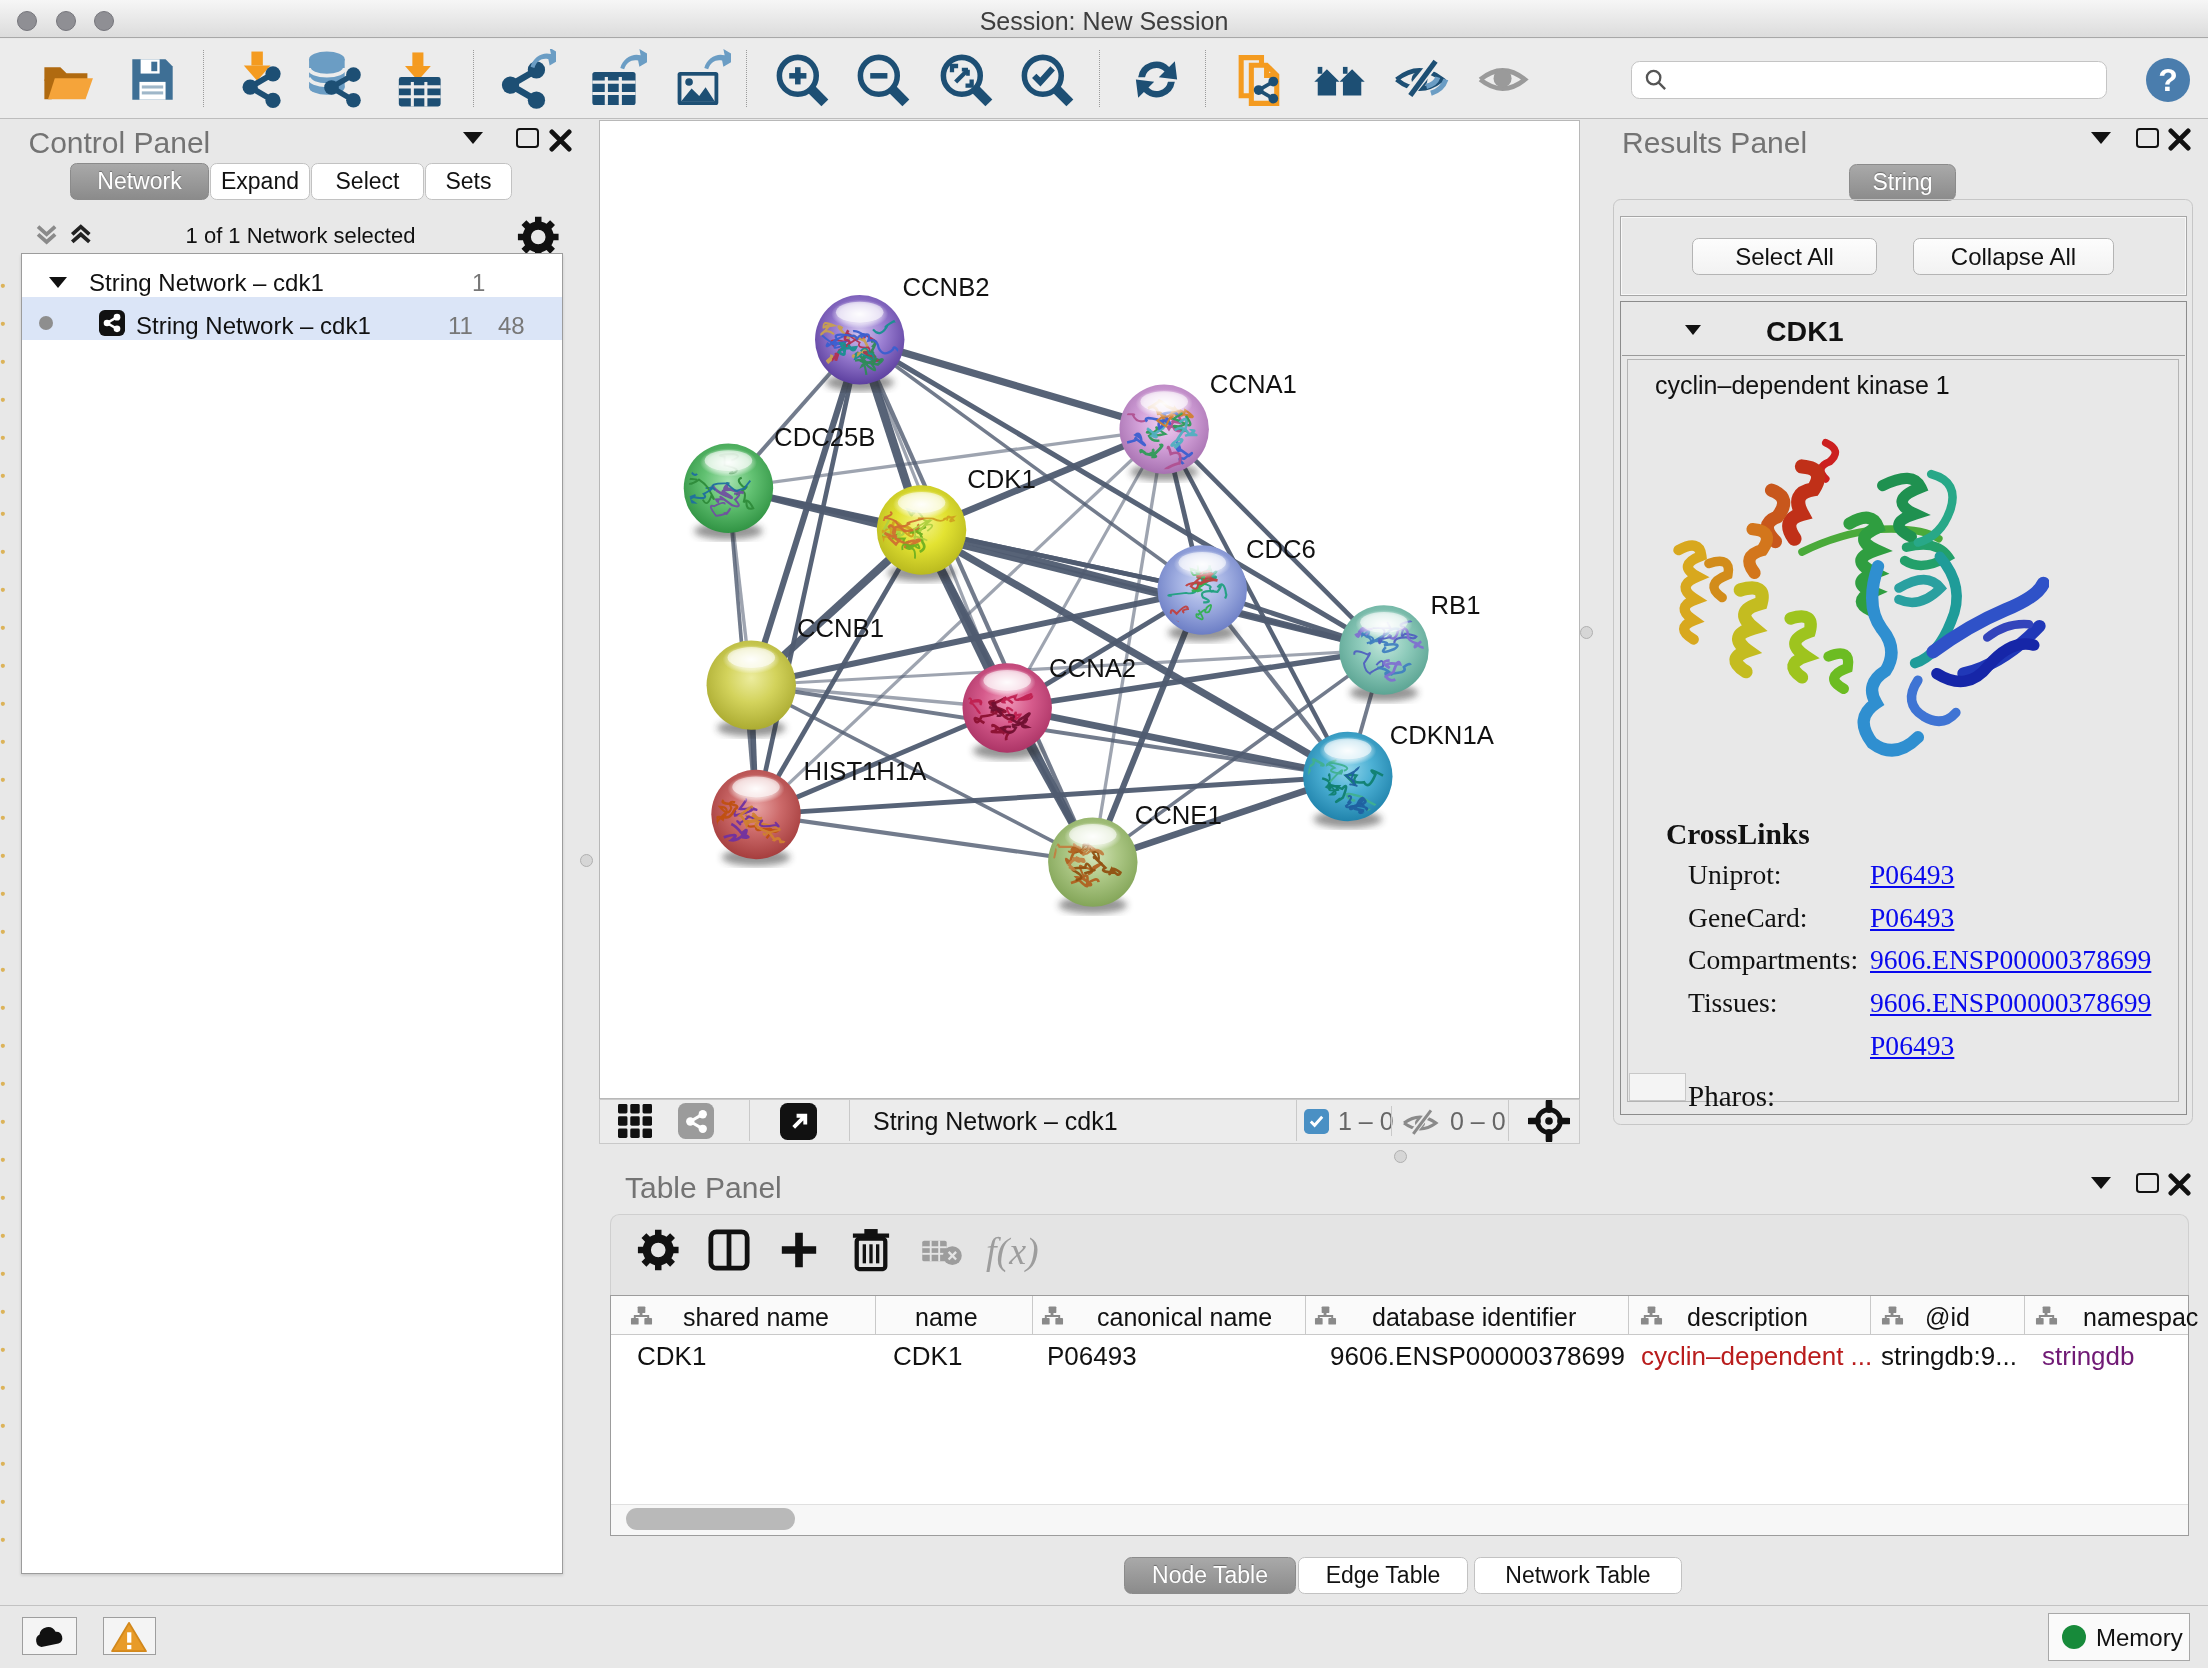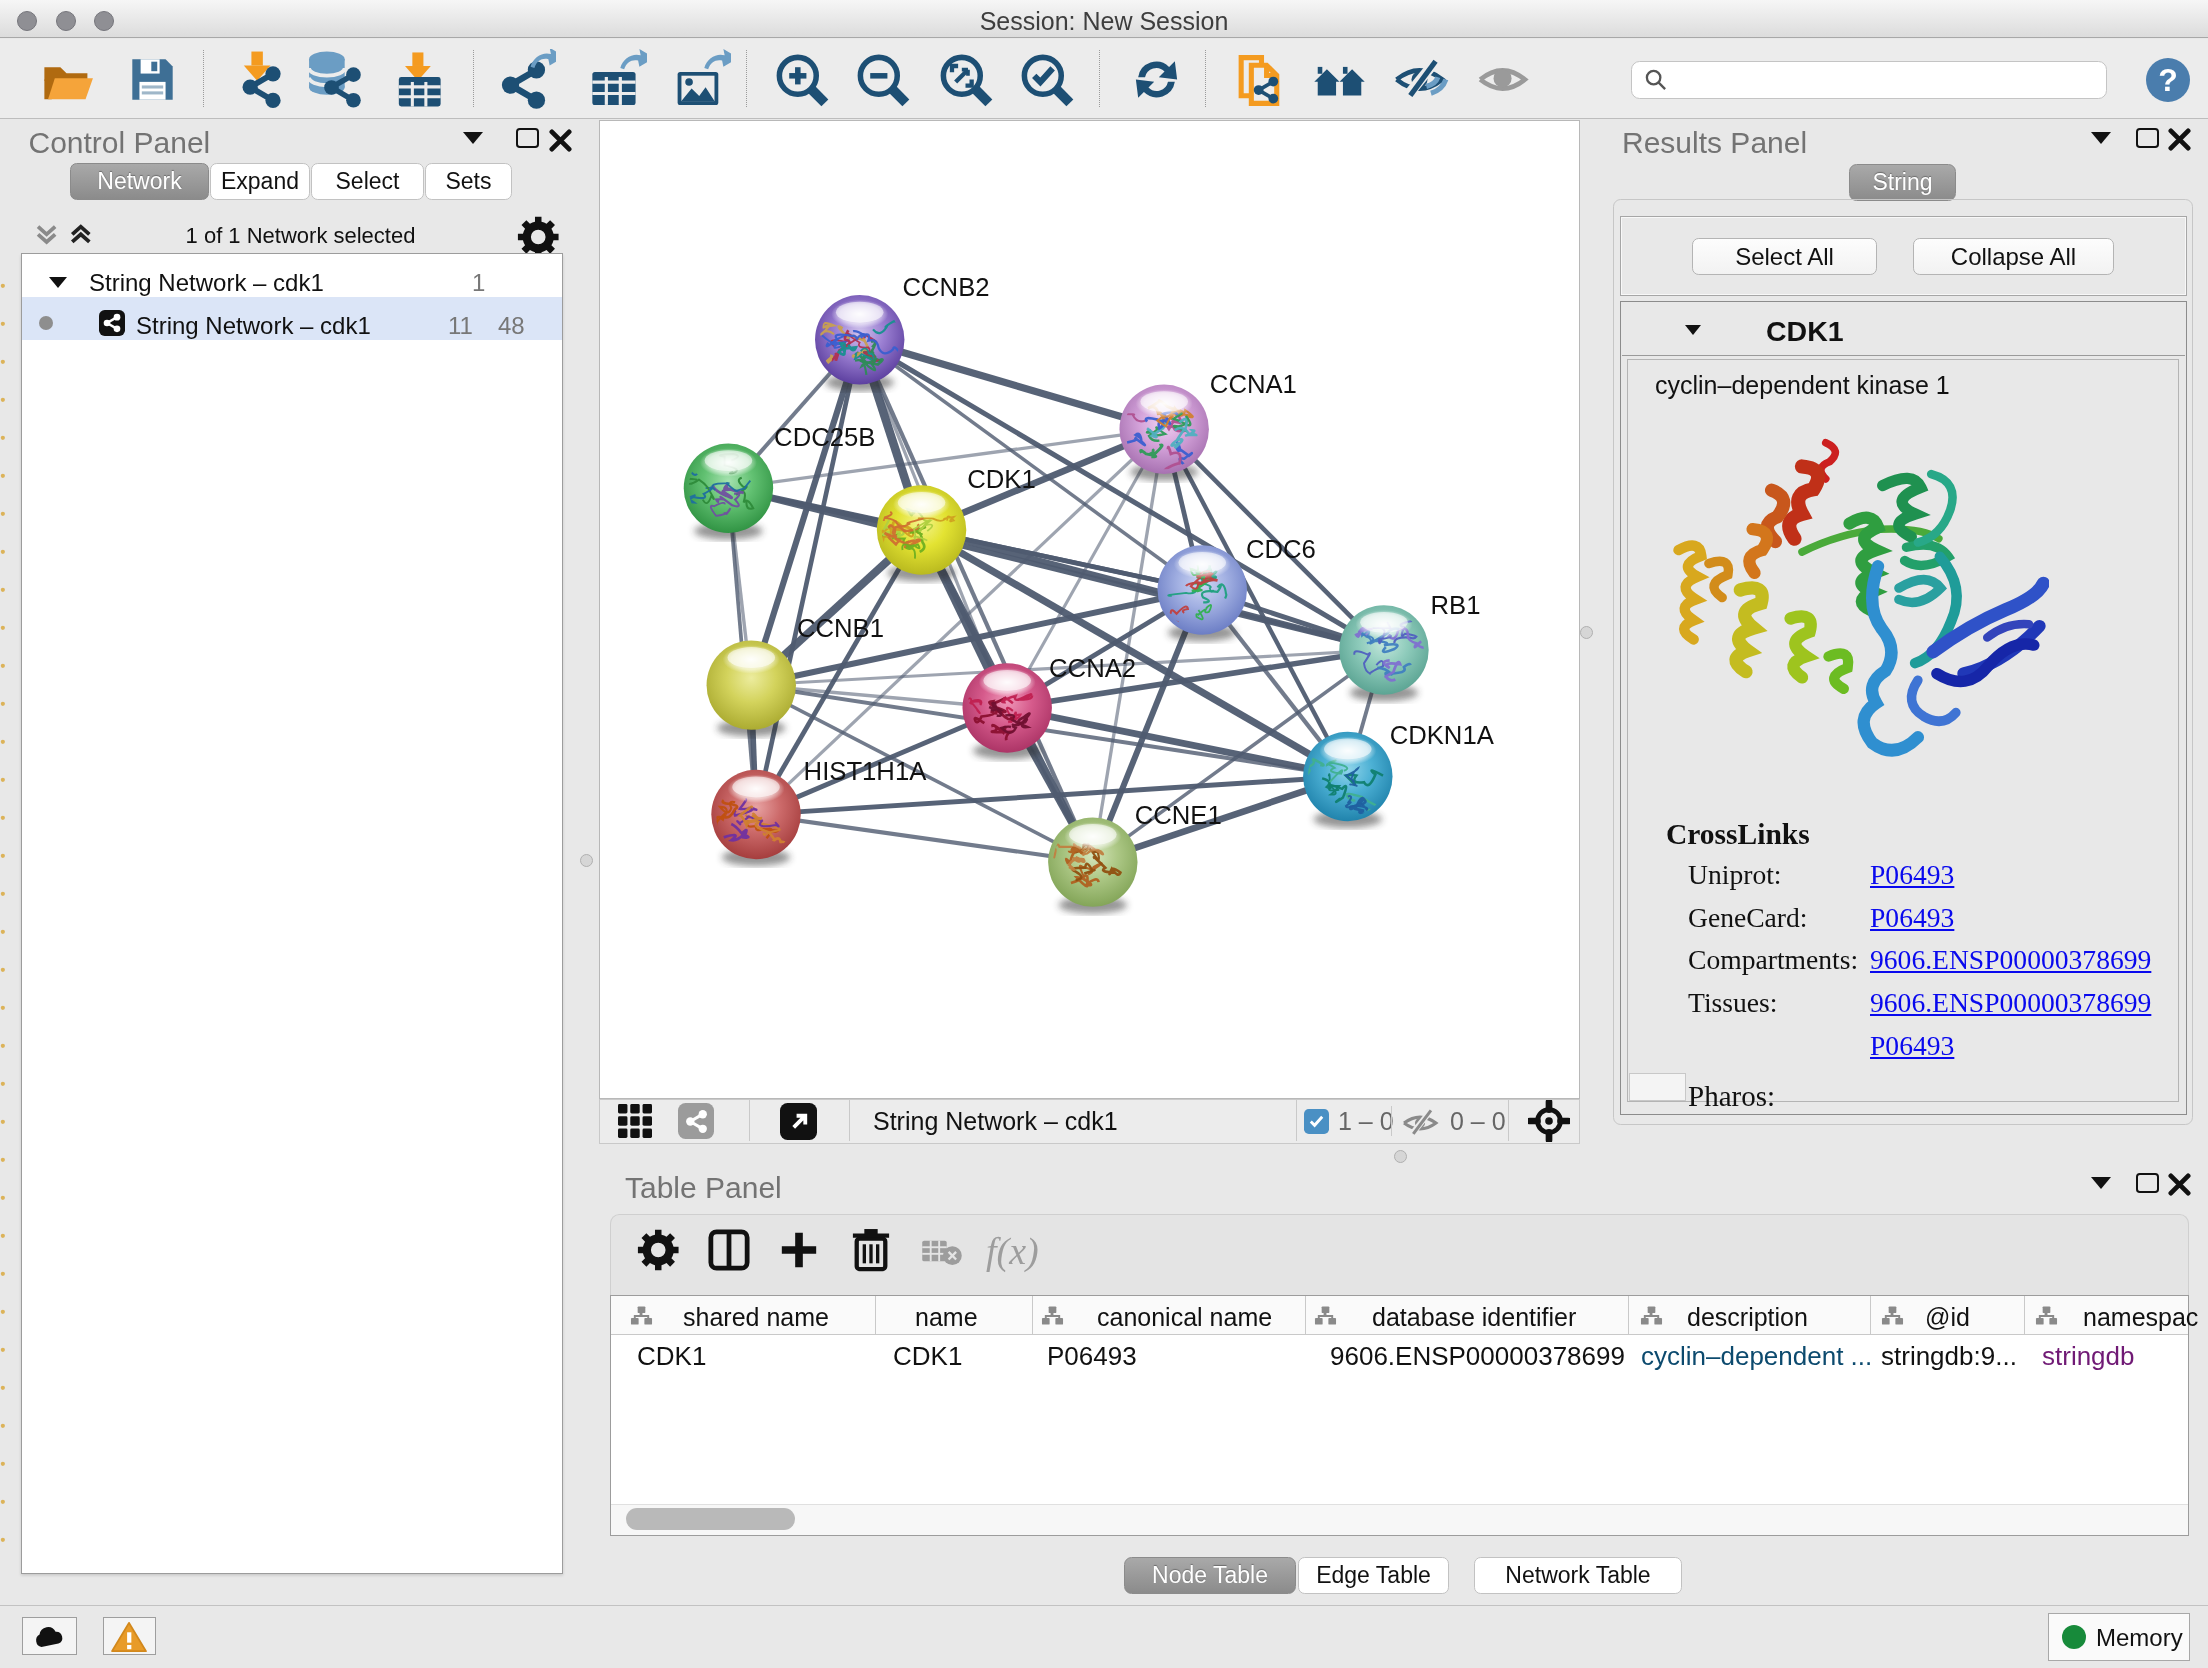--- a/index.html
+++ b/index.html
@@ -837,27 +837,27 @@
       <rect x="1" y="13" width="8" height="7" rx="1"></rect>
       <rect x="15" y="13" width="8" height="7" rx="1"></rect>
       <path d="M11 8 v3 M5 13 v-2 h14 v2 M12 8 v3" stroke="#8a8a8a" stroke-width="2" fill="none"></path>
     </g>
   </svg>
 <div class="abs hdrcell" style="left:2083px;top:1303px;">namespac</div>
 <div class="abs" style="left:637px;top:1341px;font-size:26px;color:#111;">CDK1</div>
 <div class="abs" style="left:893px;top:1341px;font-size:26px;color:#111;">CDK1</div>
 <div class="abs" style="left:1047px;top:1341px;font-size:26px;color:#111;">P06493</div>
 <div class="abs" style="left:1330px;top:1341px;font-size:26px;color:#111;">9606.ENSP00000378699</div>
-<div class="abs" style="left:1641px;top:1341px;font-size:26px;color:#0c4a6e;">cyclin–dependent ...</div>
+<div class="abs" style="left:1641px;top:1341px;font-size:26px;color:#b91c1c;">cyclin–dependent ...</div>
 <div class="abs" style="left:1881px;top:1341px;font-size:26px;color:#111;">stringdb:9...</div>
 <div class="abs" style="left:2042px;top:1341px;font-size:26px;color:#701a75;">stringdb</div>
 <div class="abs" style="left:611px;top:1504px;width:1577px;height:31px;background:#f7f7f7;border-top:1px solid #e0e0e0;"></div>
 <div class="abs" style="left:626px;top:1508px;width:169px;height:22px;background:#b9b9b9;border-radius:11.4px;"></div>
 <div class="abs tab tabsel" style="left:1124px;top:1557px;width:172px;border-radius:7.6px;">Node Table</div>
-<div class="abs tab" style="left:1298px;top:1557px;width:151px;">Edge Table</div>
+<div class="abs tab" style="left:1298px;top:1557px;width:170px;">Edge Table</div>
 <div class="abs tab" style="left:1474px;top:1557px;width:208px;">Network Table</div>
 <div class="abs" style="left:0;top:1605px;width:2208px;height:63px;background:#e8e8e8;border-top:1px solid #c2c2c2;"></div>
 <div class="abs" style="left:22px;top:1617px;width:55px;height:38px;background:#f4f4f4;border:1px solid #9e9e9e;"></div>
 <svg class="abs" style="left:32px;top:1624px" width="34" height="25" viewBox="0 0 36 26">
     <path d="M10 24 a7 7 0 0 1-2-13 a9 9 0 0 1 17-3 a6.5 6.5 0 0 1 3 12.5 z" fill="#111"></path>
   </svg>
 <div class="abs" style="left:103px;top:1617px;width:53px;height:38px;background:#f4f4f4;border:1px solid #9e9e9e;"></div>
 <svg class="abs" style="left:110px;top:1621px" width="38" height="32" viewBox="0 0 40 34">
     <path d="M20 2 L38 32 H2 Z" fill="#e89b28" stroke="#d2881c" stroke-width="2" stroke-linejoin="round"></path>
     <rect x="18" y="12" width="4.5" height="11" fill="#fff"></rect>

